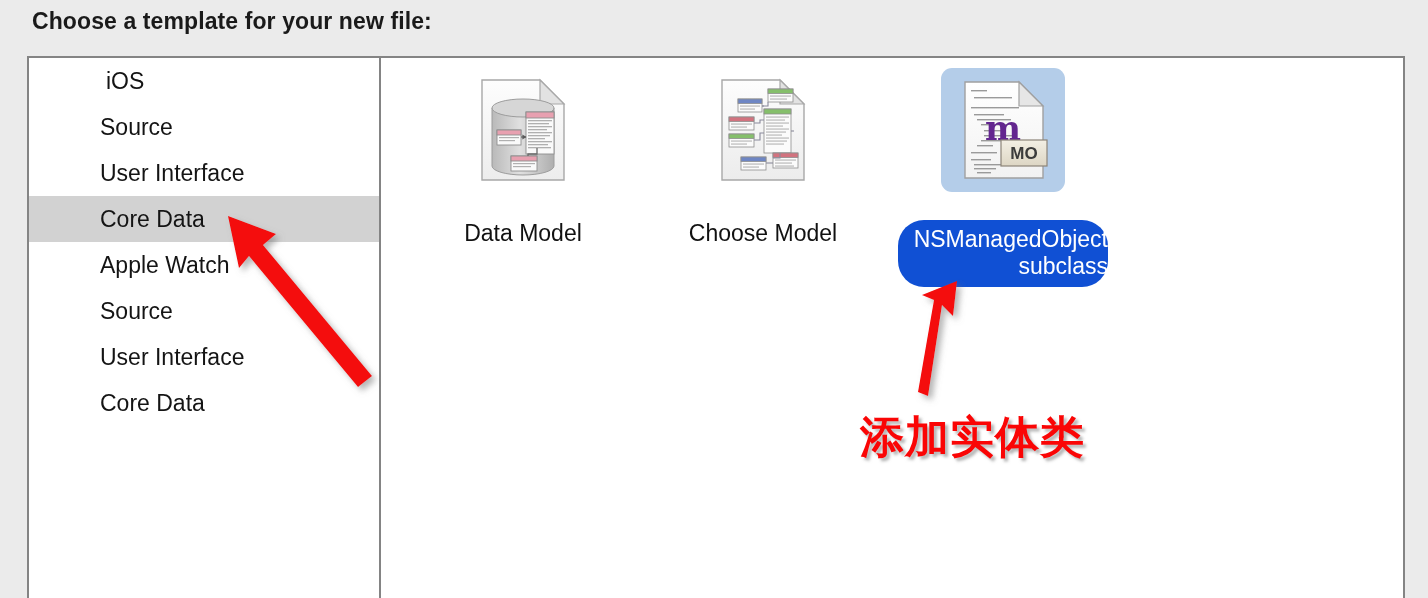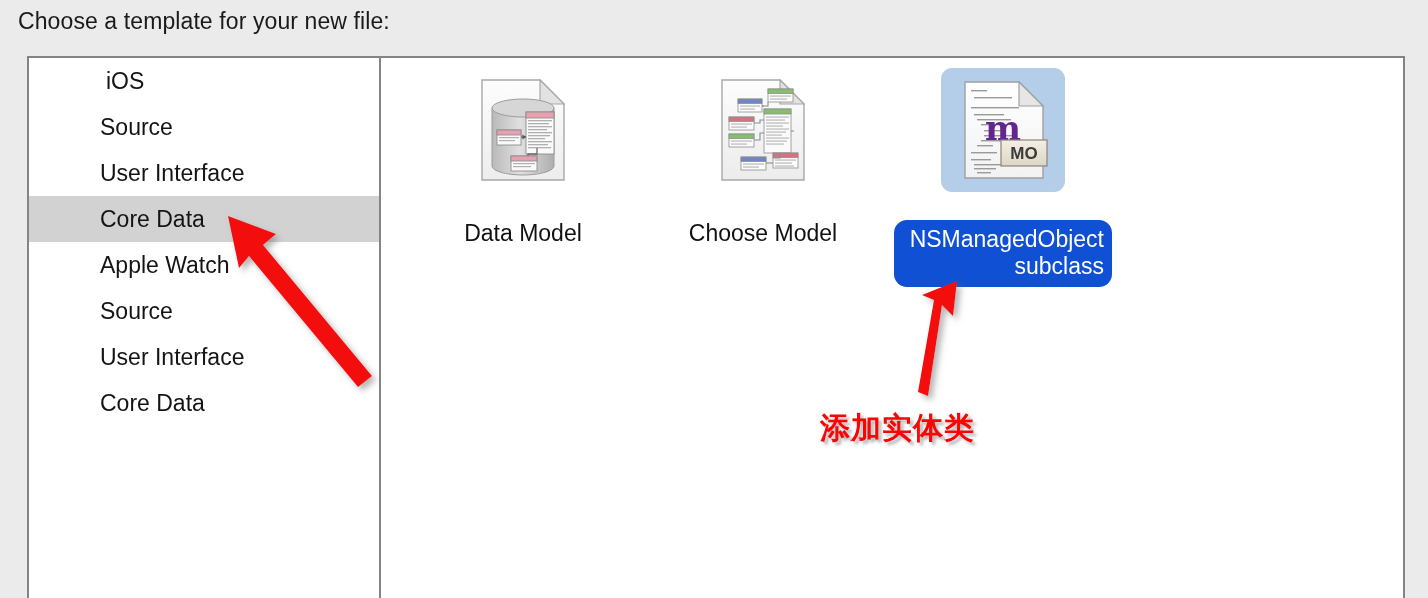--- a/index.html
+++ b/index.html
@@ -11,26 +11,27 @@
     height: 598px;
     background: #ebebeb;
     font-family: "Liberation Sans", "DejaVu Sans", sans-serif;
     overflow: hidden;
     position: relative;
   }
 
   
   #prompt-text {
     position: absolute;
-    left: 18px;
+    left: 32px;
     top: 8px;
     font-size: 23px;
     color: #1a1a1a;
     letter-spacing: 0.1px;
     white-space: nowrap;
+    font-weight: bold;
   }
 
   
   #template-panel {
     position: absolute;
     left: 27px;
     top: 56px;
     width: 1378px;
     height: 545px;
     background: #ffffff;
@@ -103,45 +104,45 @@
     margin-top: 28px;
     font-size: 23px;
     color: #111111;
     text-align: right;
     line-height: 1.18;
     white-space: nowrap;
   }
   .template-item.selected .template-label {
     background: #1050d4;
     color: #ffffff;
-    border-radius: 13px;
-    padding: 6px 8px 7px 10px;
+    border-radius: 26px;
+    padding: 6px 0 7px 10px;
     white-space: normal;
     max-width: 200px;
     word-break: break-all;
   }
 
   
   .file-svg { display: block; }
 
   
   #annotation-layer {
     position: absolute;
     left: 0;
     top: 0;
     width: 1428px;
     height: 598px;
     pointer-events: none;
   }
   #cn-annotation {
     position: absolute;
-    left: 820px;
+    left: 860px;
     top: 408px;
     font-family: Liberation Sans, sans-serif;
-    font-size: 30px;
+    font-size: 44px;
     font-weight: bold;
     color: #fa0505;
     letter-spacing: 1px;
     white-space: nowrap;
     -webkit-text-stroke: 5px #ffffff;
     paint-order: stroke fill;
     text-shadow:
       3px 3px 3px rgba(120,120,120,0.55);
   }
 </style>

